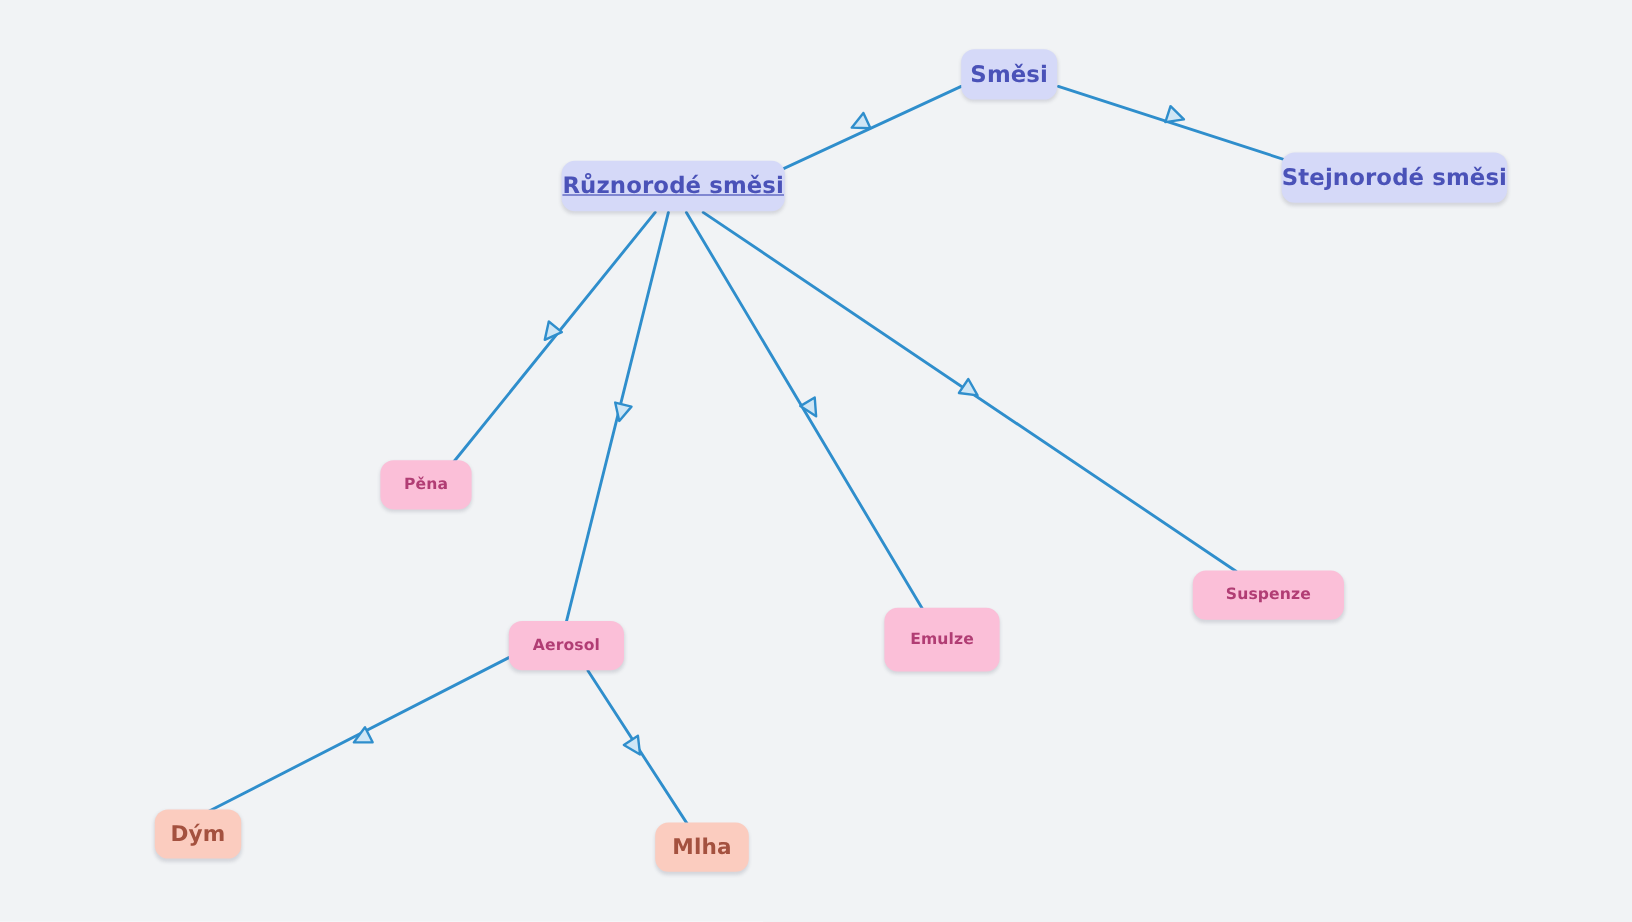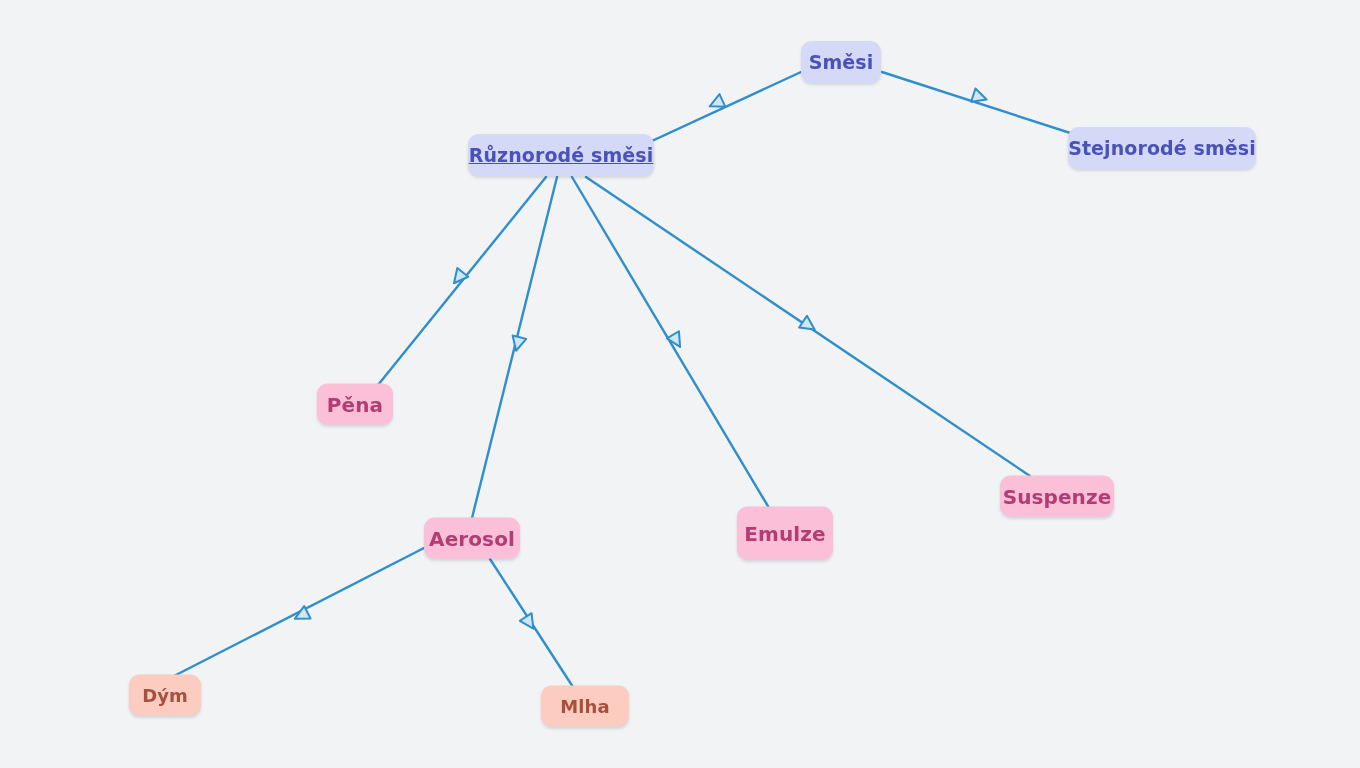--- a/index.html
+++ b/index.html
@@ -41,21 +41,21 @@
   .node-level-0,
   .node-level-1 {
     background: #d5d9f8;
     color: #4a52b8;
     font-size: 19px;
     padding: 0 2px;
   }
   .node-level-2 {
     background: #fbbfd8;
     color: #b13d74;
-    font-size: 20px;
+    font-size: 13px;
     padding: 0 16px;
   }
   .node-level-3 {
     background: #fbccbf;
     color: #a4513f;
     font-size: 18px;
     padding: 0 16px;
   }
 </style>
 </head>
@@ -108,23 +108,23 @@
       </div>
       <div class="node node-level-2" style="left: 355px; top: 404px; width: 76px; height: 41px;">
         <span>Pěna</span>
       </div>
       <div class="node node-level-2" style="left: 472px; top: 538px; width: 96px; height: 41px;">
         <span>Aerosol</span>
       </div>
       <div class="node node-level-2" style="left: 785px; top: 533px; width: 96px; height: 53px;">
         <span>Emulze</span>
       </div>
-      <div class="node node-level-2" style="left: 1057px; top: 496px; width: 114px; height: 41px;">
+      <div class="node node-level-2" style="left: 1057px; top: 496px; width: 126px; height: 41px;">
         <span>Suspenze</span>
       </div>
       <div class="node node-level-3" style="left: 137px; top: 695px; width: 72px; height: 41px; margin-left: 28px;">
         <span>Dým</span>
       </div>
-      <div class="node node-level-3" style="left: 585px; top: 706px; width: 88px; height: 41px;">
+      <div class="node node-level-3" style="left: 585px; top: 706px; width: 78px; height: 41px;">
         <span>Mlha</span>
       </div>
     </div>
 </div>
 
 </body></html>

